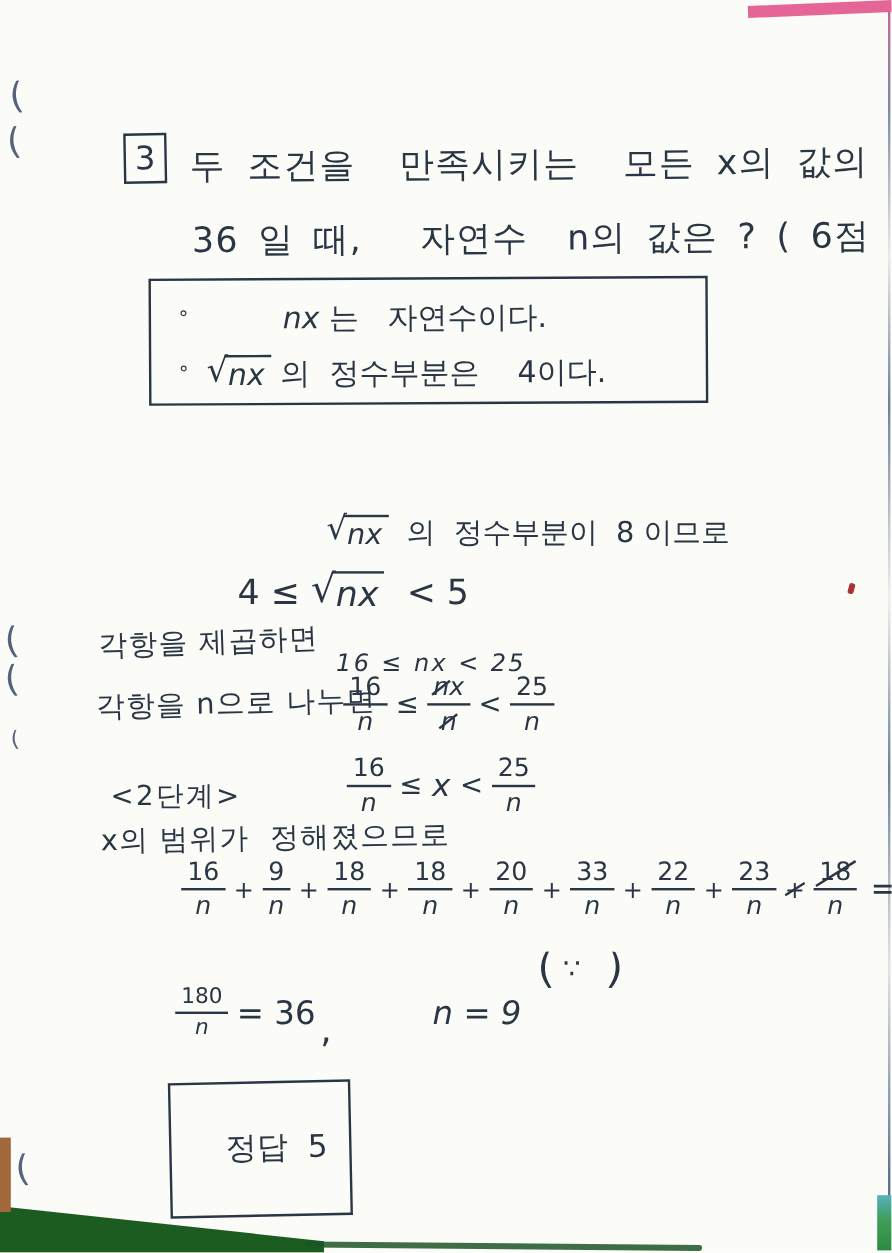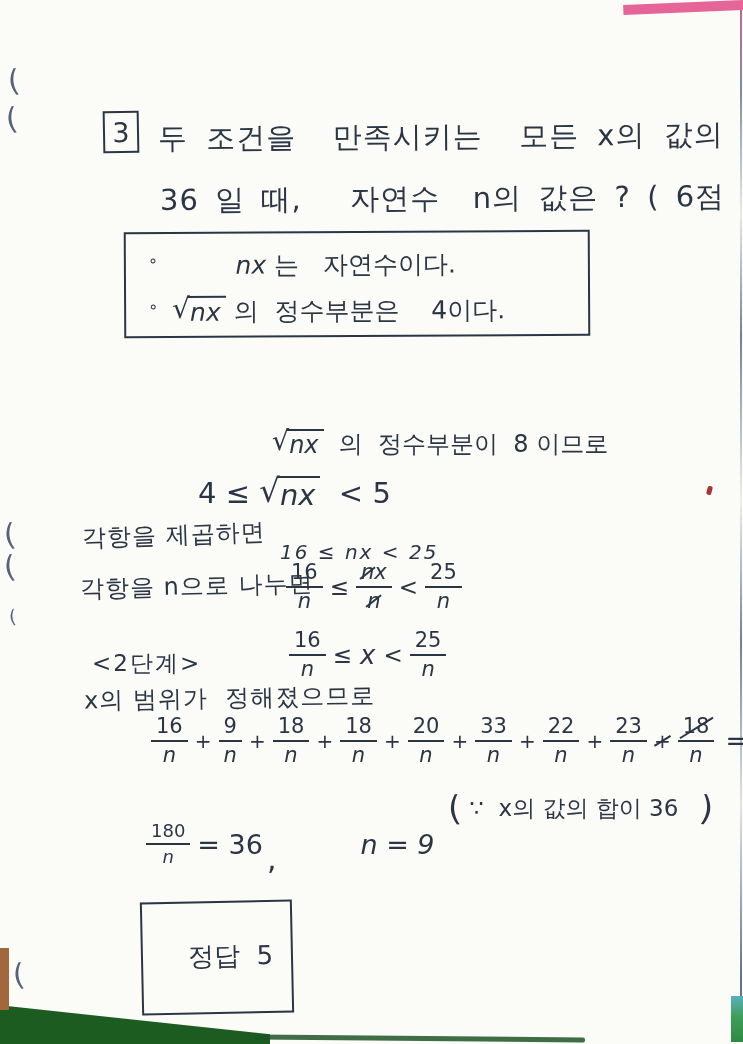--- a/index.html
+++ b/index.html
@@ -209,21 +209,20 @@
     <span class="frac">
       <span class="fnum struck">18</span>
       <span class="fden">n</span>
     </span>
     <span class="op" style="font-size:26px;margin-left:8px">= 36</span>
   </div>
 
   <div class="mathrow" style="left:448px;top:788px;font-size:23px">
     <span style="font-size:34px;margin-right:8px;transform:rotate(-4deg)">(</span>
     <span>∵</span>
-    <span>  x의 값의 합이 36</span>
     <span style="font-size:34px;margin-left:22px;transform:rotate(6deg)">)</span>
   </div>
 
   <div class="mathrow" style="left:143px;top:822px;font-size:24px">
     <span class="frac" style="font-size:18px">
       <span class="fnum">180</span>
       <span class="fden">n</span>
     </span>
     <span class="op" style="font-size:27px">= 36</span>
     <span style="font-size:30px;transform:translateY(14px)">,</span>

